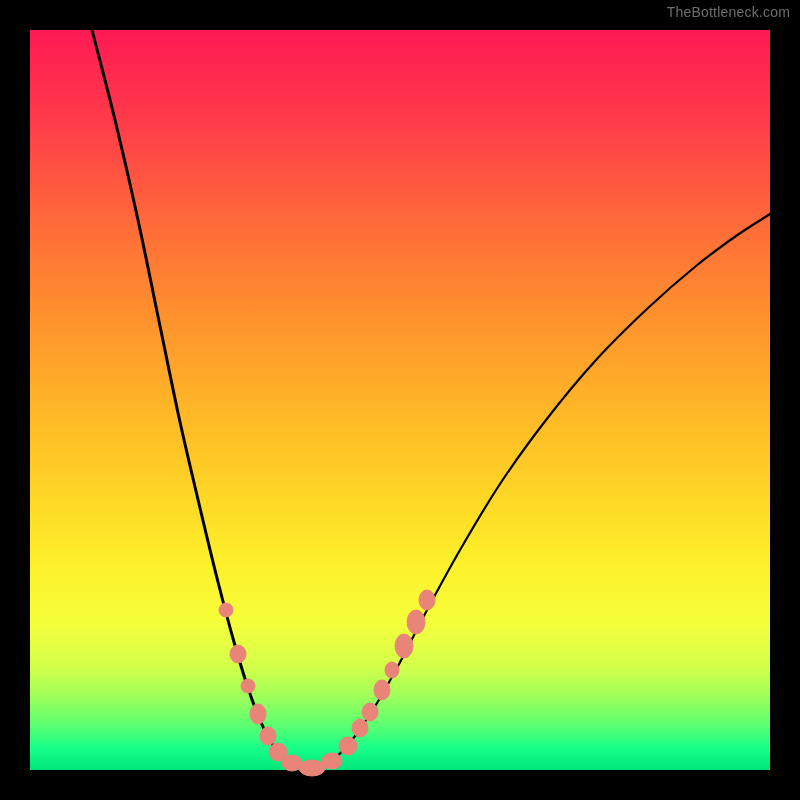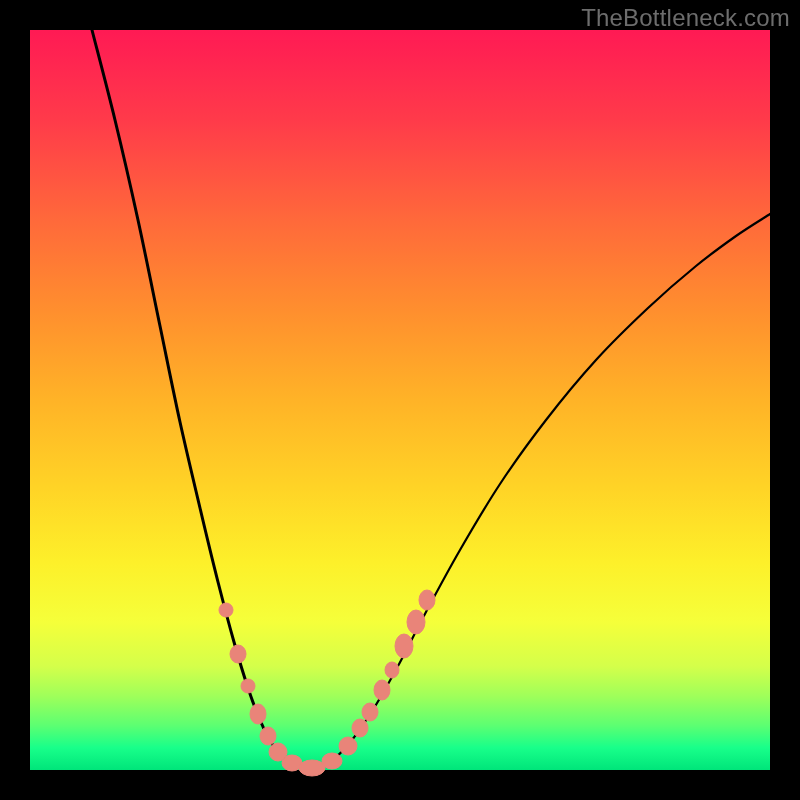--- a/index.html
+++ b/index.html
@@ -45,21 +45,21 @@
     top: 0;
     width: 740px;
     height: 740px;
     overflow: visible;
   }
   .watermark {
     position: absolute;
     top: 4px;
     right: 10px;
     color: #6d6d6d;
-    font-size: 24px;
+    font-size: 14px;
     letter-spacing: 0.2px;
     font-weight: 400;
   }
 </style>
 </head>
 <body>
 
 <div class="frame">
 
   <div class="watermark">TheBottleneck.com</div>

